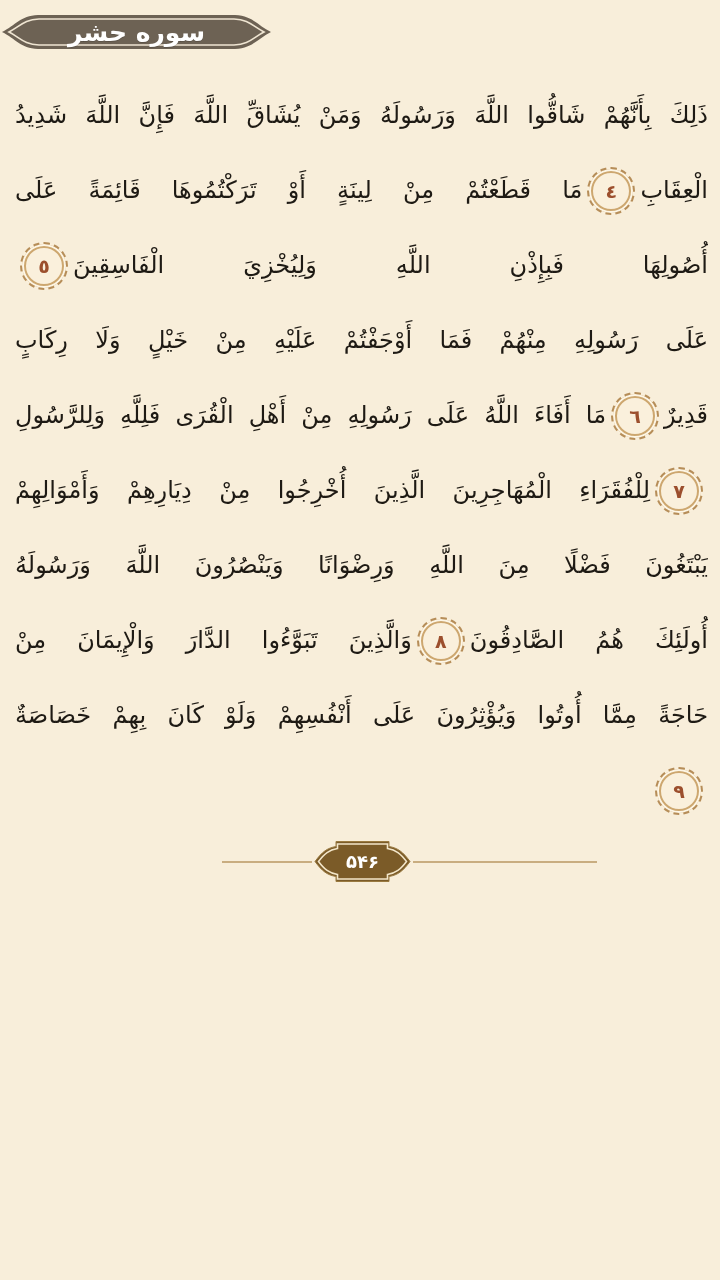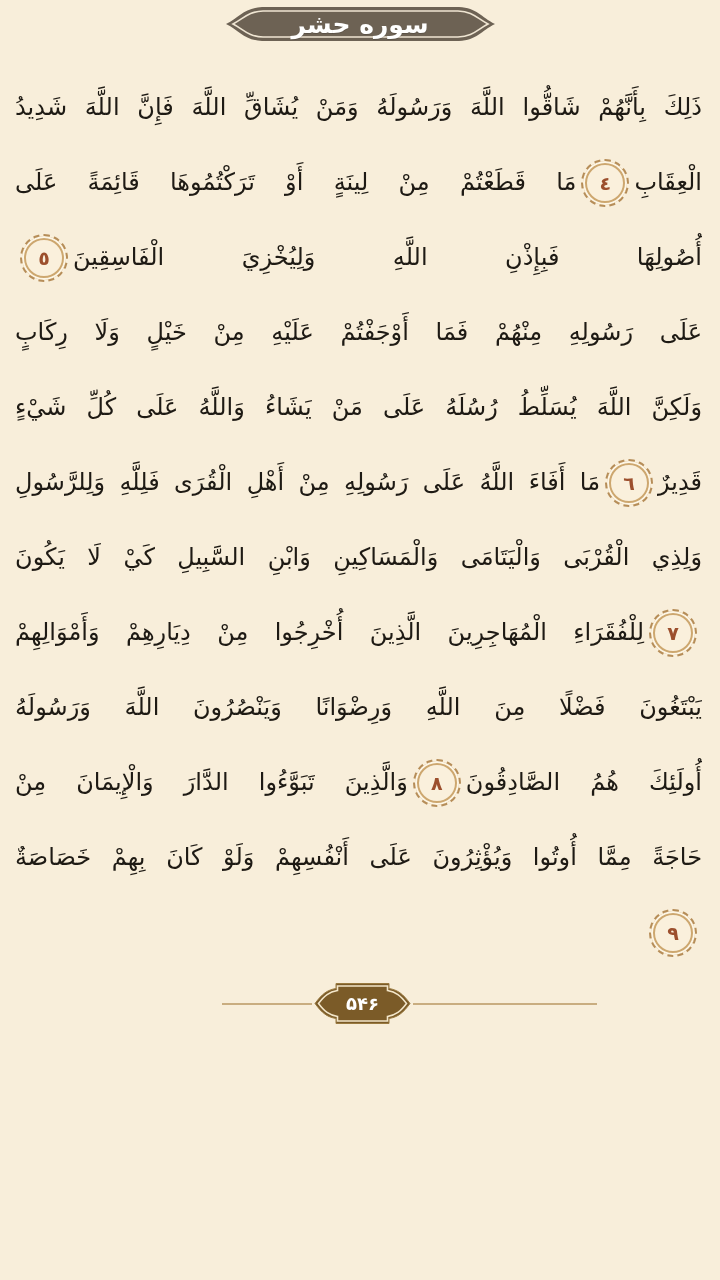--- a/index.html
+++ b/index.html
@@ -3,30 +3,30 @@
 <meta charset="utf-8">
 <style>
   html,body{margin:0;padding:0;}
   body{
     width:720px;height:1280px;overflow:hidden;
     background:#f8eeda;
     font-family:"DejaVu Sans", sans-serif;
     position:relative;
   }
   
-  .header{display:flex;justify-content:center;height:48px;}
+  .header{display:flex;padding-top:8px;height:48px;}
   .surah-badge{position:relative;width:273px;height:48px;}
   .surah-badge svg{position:absolute;inset:0;}
   .surah-badge .label{
     position:absolute;inset:0;display:flex;align-items:center;justify-content:center;
     color:#ffffff;font-size:25px;font-weight:bold;direction:rtl;letter-spacing:0.5px;
     text-shadow:0 1px 0 rgba(0,0,0,0.15);
   }
   
-  .page-text{padding:22px 18px 0 15px;}
+  .page-text{padding:22px 12px 0 15px;}
   .qline{
     height:75px;line-height:75px;
     direction:rtl;unicode-bidi:embed;
     text-align:justify;text-align-last:justify;-moz-text-align-last:justify;
     font-size:24px;color:#1e1a14;overflow:hidden;white-space:normal;
   }
   .qline .qtext{letter-spacing:0;}
   .ayah-marker{
     display:inline-flex;align-items:center;justify-content:center;
     width:44px;height:44px;border-radius:50%;
@@ -65,25 +65,23 @@
 
 <div class="page-text">
     <div class="qline"><span class="qtext">ذَلِكَ بِأَنَّهُمْ شَاقُّوا اللَّهَ وَرَسُولَهُ وَمَنْ يُشَاقِّ اللَّهَ فَإِنَّ اللَّهَ شَدِيدُ</span></div>
     <div class="qline"><span class="qtext">الْعِقَابِ</span><span class="ayah-marker">
         <span class="ayah-digit">٤</span>
       </span><span class="qtext">مَا قَطَعْتُمْ مِنْ لِينَةٍ أَوْ تَرَكْتُمُوهَا قَائِمَةً عَلَى</span></div>
     <div class="qline"><span class="qtext">أُصُولِهَا فَبِإِذْنِ اللَّهِ وَلِيُخْزِيَ الْفَاسِقِينَ</span><span class="ayah-marker">
         <span class="ayah-digit">٥</span>
       </span></div>
     <div class="qline"><span class="qtext">عَلَى رَسُولِهِ مِنْهُمْ فَمَا أَوْجَفْتُمْ عَلَيْهِ مِنْ خَيْلٍ وَلَا رِكَابٍ</span></div>
-    <div class="qline"><span class="qtext">وَلَكِنَّ اللَّهَ يُسَلِّطُ رُسُلَهُ عَلَى مَنْ يَشَاءُ وَاللَّهُ عَلَى كُلِّ شَيْءٍ</span></div>
     <div class="qline"><span class="qtext">قَدِيرٌ</span><span class="ayah-marker">
         <span class="ayah-digit">٦</span>
       </span><span class="qtext">مَا أَفَاءَ اللَّهُ عَلَى رَسُولِهِ مِنْ أَهْلِ الْقُرَى فَلِلَّهِ وَلِلرَّسُولِ</span></div>
-    <div class="qline"><span class="qtext">وَلِذِي الْقُرْبَى وَالْيَتَامَى وَالْمَسَاكِينِ وَابْنِ السَّبِيلِ كَيْ لَا يَكُونَ</span></div>
     <div class="qline"><span class="ayah-marker">
         <span class="ayah-digit">٧</span>
       </span><span class="qtext">لِلْفُقَرَاءِ الْمُهَاجِرِينَ الَّذِينَ أُخْرِجُوا مِنْ دِيَارِهِمْ وَأَمْوَالِهِمْ</span></div>
     <div class="qline"><span class="qtext">يَبْتَغُونَ فَضْلًا مِنَ اللَّهِ وَرِضْوَانًا وَيَنْصُرُونَ اللَّهَ وَرَسُولَهُ</span></div>
     <div class="qline"><span class="qtext">أُولَئِكَ هُمُ الصَّادِقُونَ</span><span class="ayah-marker">
         <span class="ayah-digit">٨</span>
       </span><span class="qtext">وَالَّذِينَ تَبَوَّءُوا الدَّارَ وَالْإِيمَانَ مِنْ</span></div>
     <div class="qline"><span class="qtext">حَاجَةً مِمَّا أُوتُوا وَيُؤْثِرُونَ عَلَى أَنْفُسِهِمْ وَلَوْ كَانَ بِهِمْ خَصَاصَةٌ</span></div>
     <div class="qline"><span class="ayah-marker">
         <span class="ayah-digit">٩</span>

